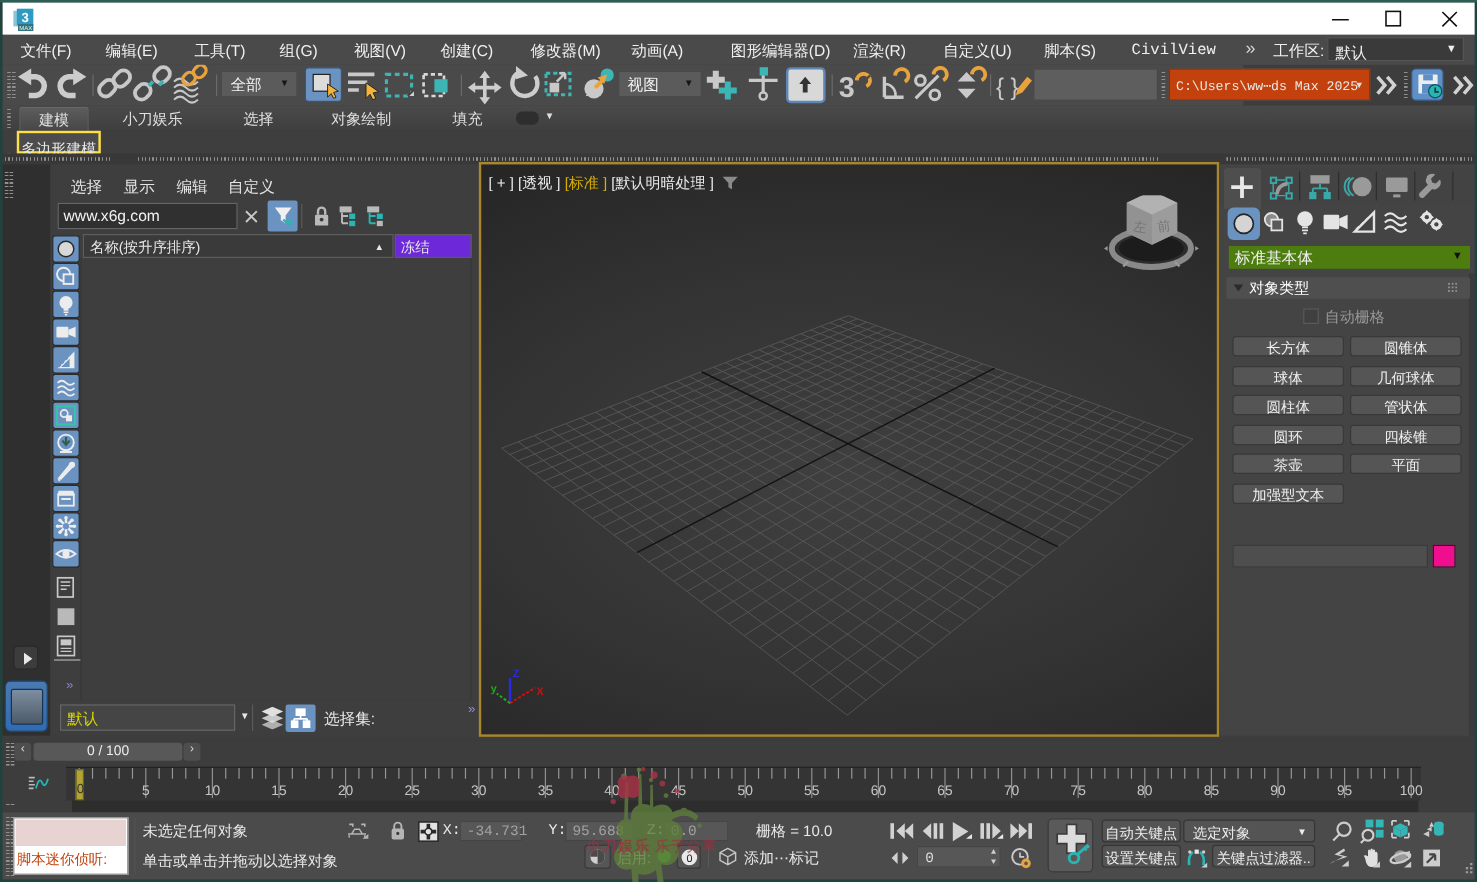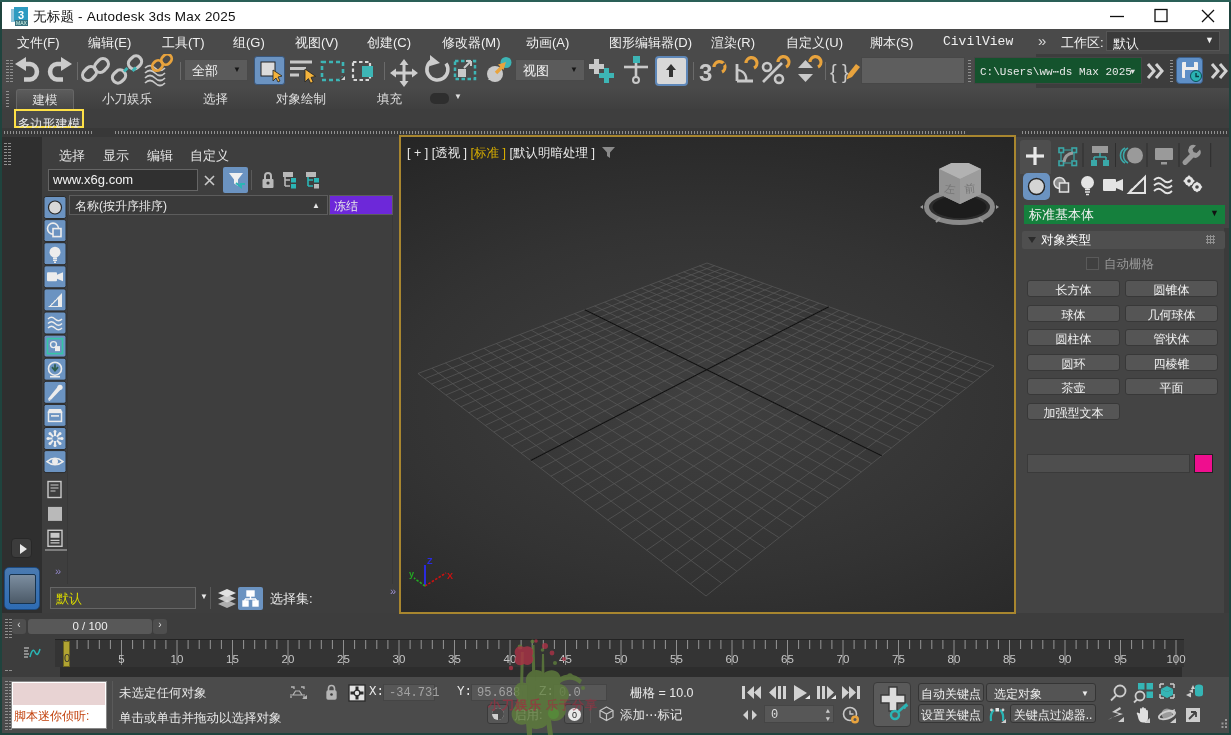--- a/index.html
+++ b/index.html
@@ -44,21 +44,21 @@
 #layrow{left:42px;top:584px;width:357px;height:29px;background:#3e3e3e}
 #laydd{position:absolute;left:8px;top:3px;width:146px;height:22px;background:#454545;border:1px solid #666;color:#d6d600;font-size:13px;padding:2px 0 0 5px}
 
 #vp{left:399px;top:135px;width:617px;height:479px;border:2px solid #a8862f;background:radial-gradient(ellipse 110% 80% at 50% 56%,#404040 0%,#333333 46%,#1f1f1f 100%)}
 #vplabel{position:absolute;left:6px;top:8px;font-size:12.5px;color:#e8e8e8}
 
 #cpan{left:1016px;top:137px;width:213px;height:476px;background:#444}
 #cptabs{position:absolute;left:0;top:3px;width:213px;height:30px;background:#434343}
 #cpsel{position:absolute;left:4px;top:0px;width:31px;height:34px;background:#4e4e4e;border-radius:3px 3px 0 0}
 #cpgeobtn{position:absolute;left:7px;top:36px;width:27px;height:27px;background:#6b93c1;border-radius:5px}
-#cpdd{position:absolute;left:8px;top:68px;width:201px;height:19px;background:#15803d;font-size:13px;color:#f0f0f0;padding:1px 0 0 5px}
+#cpdd{position:absolute;left:8px;top:68px;width:201px;height:19px;background:#4d7c0f;font-size:13px;color:#f0f0f0;padding:1px 0 0 5px}
 .rollout{position:absolute;left:6px;width:203px;height:18px;background:#4f4f4f;border-radius:2px;font-size:12.5px;color:#fff;padding:1px 0 0 19px}.rollout:before{content:"";position:absolute;left:6px;top:6px;border-top:6px solid #2b2b2b;border-left:4px solid transparent;border-right:4px solid transparent}.rollout:after{content:"";position:absolute;right:10px;top:4px;width:9px;height:9px;background-image:radial-gradient(#909090 1px,transparent 1.1px);background-size:3px 3px}
 .robj{position:absolute;width:93px;height:17px;background:#555;border:1px solid #383838;border-radius:3px;font-size:12px;color:#f0f0f0;text-align:center;padding-top:1px}
 
 #tslider{left:2px;top:617px;width:1227px;height:21px;background:#3d3d3d}
 #ruler{left:2px;top:638px;width:1227px;height:32px;background:#3d3d3d}
 #rulerband{position:absolute;left:53px;top:1px;width:1129px;height:28px;background:#343434;border-top:1px solid #232323}
 #subruler{left:60px;top:667px;width:1122px;height:10px;background:#2d2d2d}
 #status{left:2px;top:677px;width:1227px;height:56px;background:#4b4b4b}
 .txt12{font-size:12.5px;color:#e8e8e8;white-space:nowrap}
 .fld{background:#575757;border:1px solid #454545;color:#a2a2a2;font-size:12px;font-family:"Liberation Mono",monospace}
@@ -67,21 +67,20 @@
 <body>
 <div class="abs" id="main"></div>
 <div class="abs" id="title">
   <svg class="abs" style="left:9px;top:5px" width="17" height="19" viewBox="0 0 17 19">
     <rect x="0" y="2" width="13" height="13" fill="#7ab8d4" opacity="0.85"></rect>
     <rect x="3" y="0" width="14" height="14" fill="#2d9bc1"></rect>
     <text x="10" y="11.5" font-size="11" font-weight="bold" fill="#fff" text-anchor="middle">3</text>
     <rect x="4" y="13" width="13" height="6" fill="#37707e"></rect>
     <text x="10.5" y="18" font-size="5" fill="#dfe" text-anchor="middle">MAX</text>
   </svg>
-  <span class="txt">无标题 - Autodesk 3ds Max 2025</span>
   <svg class="abs" style="left:1104px;top:6px" width="110" height="16" viewBox="0 0 110 16" stroke="#101010" stroke-width="1.3" fill="none">
     <path d="M4 8.5 L18 8.5"></path>
     <rect x="49" y="1.5" width="12" height="12"></rect>
     <path d="M96 2 L108 14 M108 2 L96 14"></path>
   </svg>
 </div>
 <div class="abs" id="menu">
   <span style="left:15px">文件(F)</span>
     <span style="left:86px">编辑(E)</span>
     <span style="left:160px">工具(T)</span>
@@ -104,21 +103,21 @@
 </div>
 <div class="abs" id="tbar">
 <div class="dotcol" style="left:4px;top:6px;height:22px"></div>
     <div class="dotcol" style="left:8px;top:6px;height:22px"></div>
 <div style="position:absolute;left:182px;top:5px;width:64px;height:22px;background:#5b5b5b;border:1px solid #494949;font-size:13px;color:#f2f2f2;padding:2px 0 0 7px">全部<span style="position:absolute;right:6px;top:5px;font-size:8px;color:#151515">▼</span></div>
 <div style="position:absolute;left:252px;top:2px;width:31px;height:29px;background:#6b93c1;border:1px solid #39567a;border-radius:3px"></div>
 <div style="position:absolute;left:513px;top:5px;width:70px;height:22px;background:#5b5b5b;border:1px solid #494949;font-size:13px;color:#f2f2f2;padding:2px 0 0 7px">视图<span style="position:absolute;right:6px;top:5px;font-size:8px;color:#151515">▼</span></div>
 <div style="position:absolute;left:653px;top:2px;width:33px;height:30px;background:#d8d8d8;border:2px solid #5e87b8;border-radius:4px"></div>
 <div style="position:absolute;left:859px;top:3px;width:104px;height:27px;background:#5e5e5e;border:1px solid #474747"></div>
 <div class="dotcol" style="left:966px;top:6px;height:22px"></div>
-<div style="position:absolute;left:972px;top:3px;width:168px;height:27px;background:#14532d;border:1px solid #454545;font-family:'Liberation Mono',monospace;font-size:11px;color:#e8e8e8;padding:7px 0 0 5px;white-space:nowrap;overflow:hidden">C:\Users\ww⋯ds Max 2025<span style="position:absolute;right:6px;top:9px;font-size:8px;color:#ddd">▼</span></div>
+<div style="position:absolute;left:972px;top:3px;width:168px;height:27px;background:#c2410c;border:1px solid #454545;font-family:'Liberation Mono',monospace;font-size:11px;color:#e8e8e8;padding:7px 0 0 5px;white-space:nowrap;overflow:hidden">C:\Users\ww⋯ds Max 2025<span style="position:absolute;right:6px;top:9px;font-size:8px;color:#ddd">▼</span></div>
 <div class="dotcol" style="left:1168px;top:6px;height:22px"></div>
 <div style="position:absolute;left:1174px;top:3px;width:27px;height:27px;background:#5e8fc7;border:1px solid #3c5f8a;border-radius:4px"></div>
 <svg class="abs" style="left:0;top:0" width="1227" height="34" viewBox="0 0 1227 34">
 <g fill="none" stroke="#cccccc" stroke-width="4.6">
 <path d="M22 10 H28 A7.8 7.8 0 0 1 28 25.5 H22"></path>
 <path d="M61 10 H55 A7.8 7.8 0 0 0 55 25.5 H61"></path>
 </g>
 <path d="M24 3 L13 10 L24 17 Z" fill="#ccc" stroke="none"></path>
 <path d="M59 3 L70 10 L59 17 Z" fill="#ccc" stroke="none"></path>
 <g stroke="#6a6a6a" stroke-width="1">

